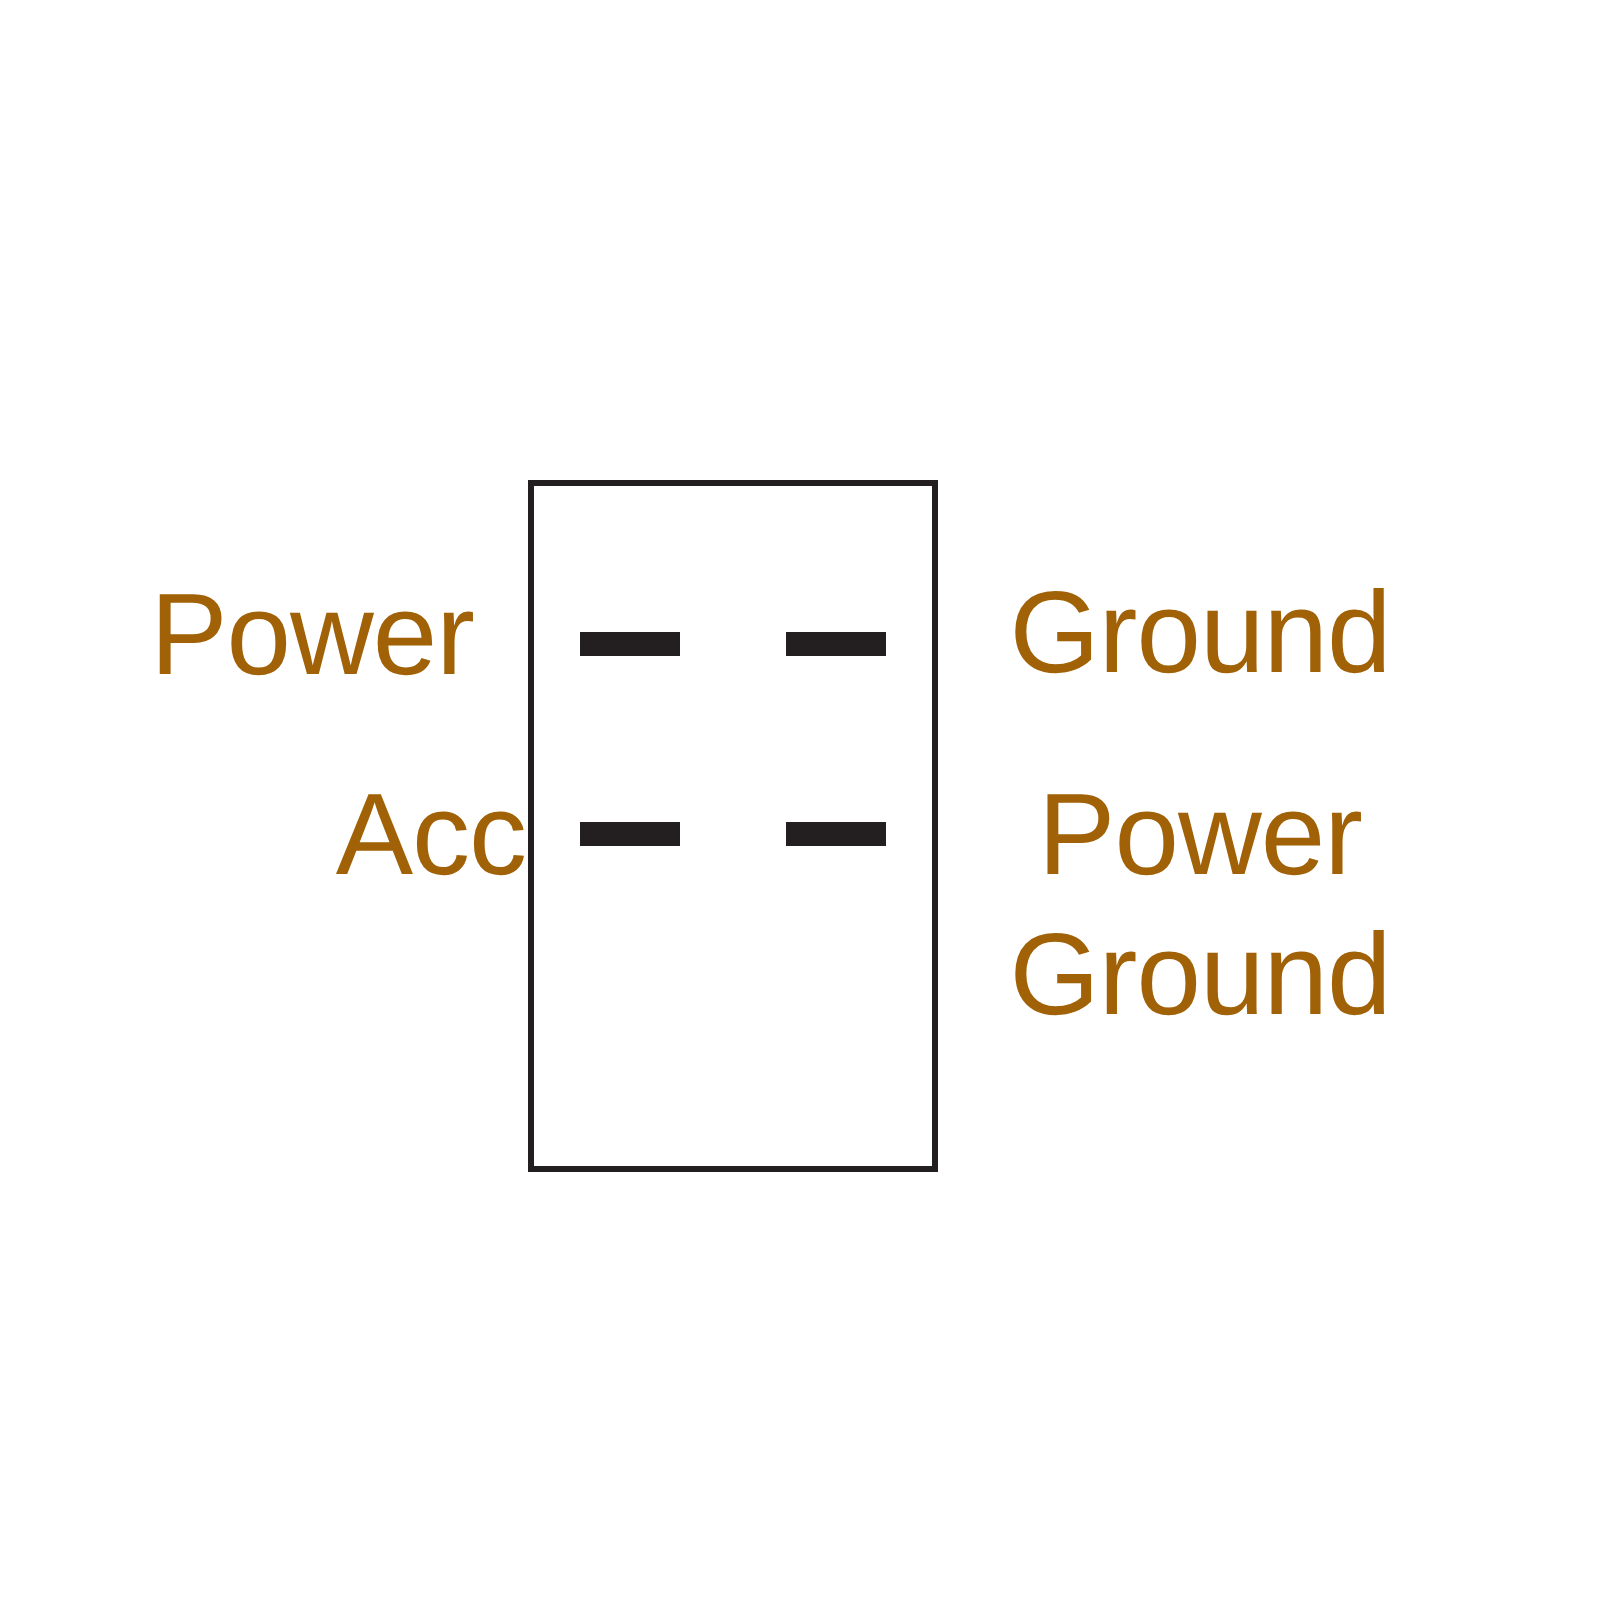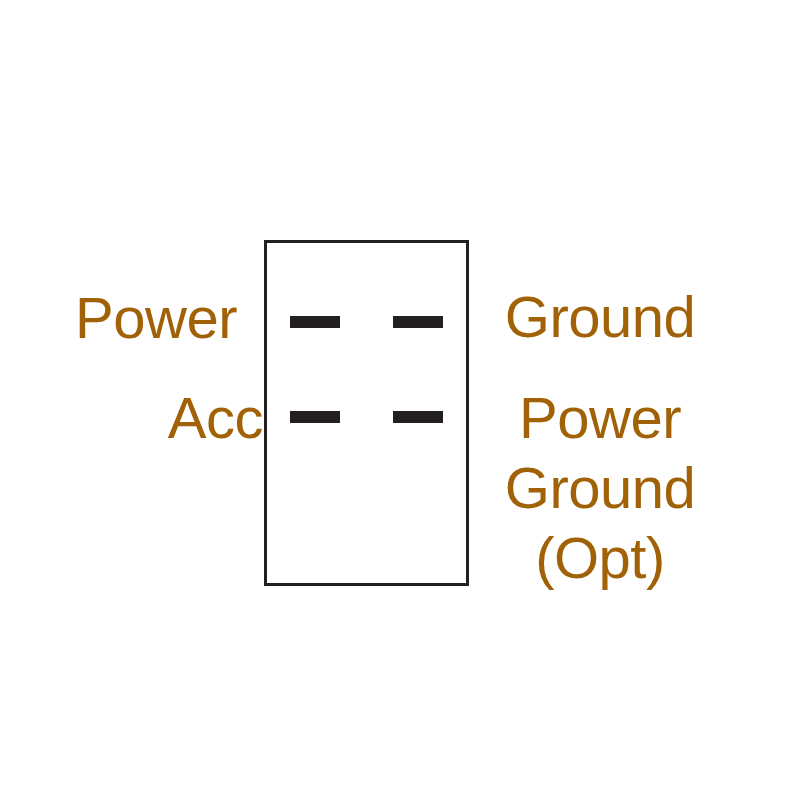--- a/index.html
+++ b/index.html
@@ -83,16 +83,15 @@
 
   <div class="label label-power">Power</div>
 
   <div class="label label-acc">Acc</div>
 
   <div class="label label-ground">Ground</div>
 
   <div class="label label-relay">
     <div>Power</div>
     <div>Ground</div>
-    <div>(Opt)</div>
   </div>
 
 </div>
 
 </body></html>

